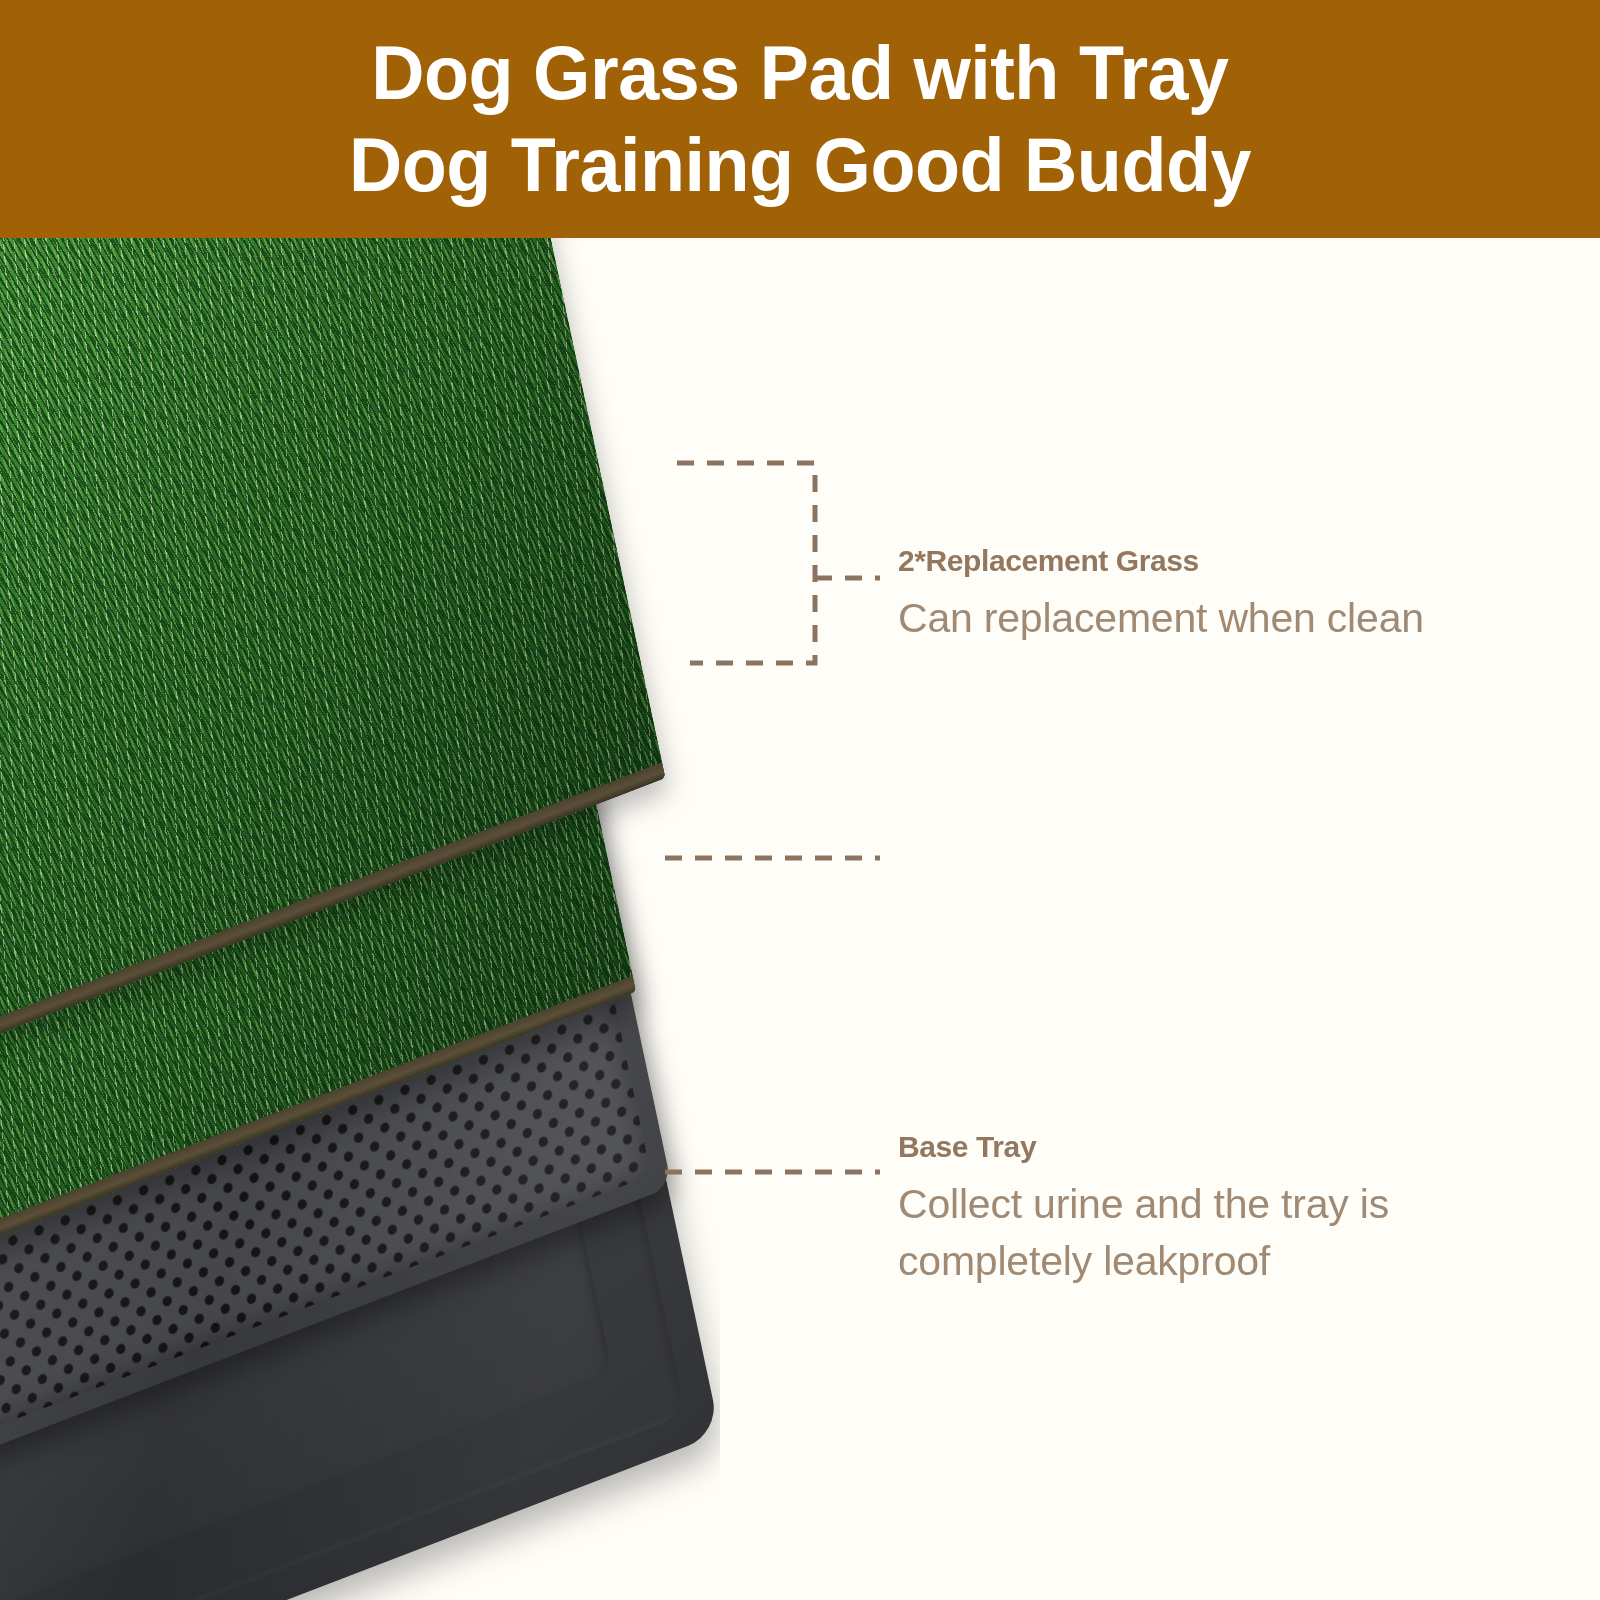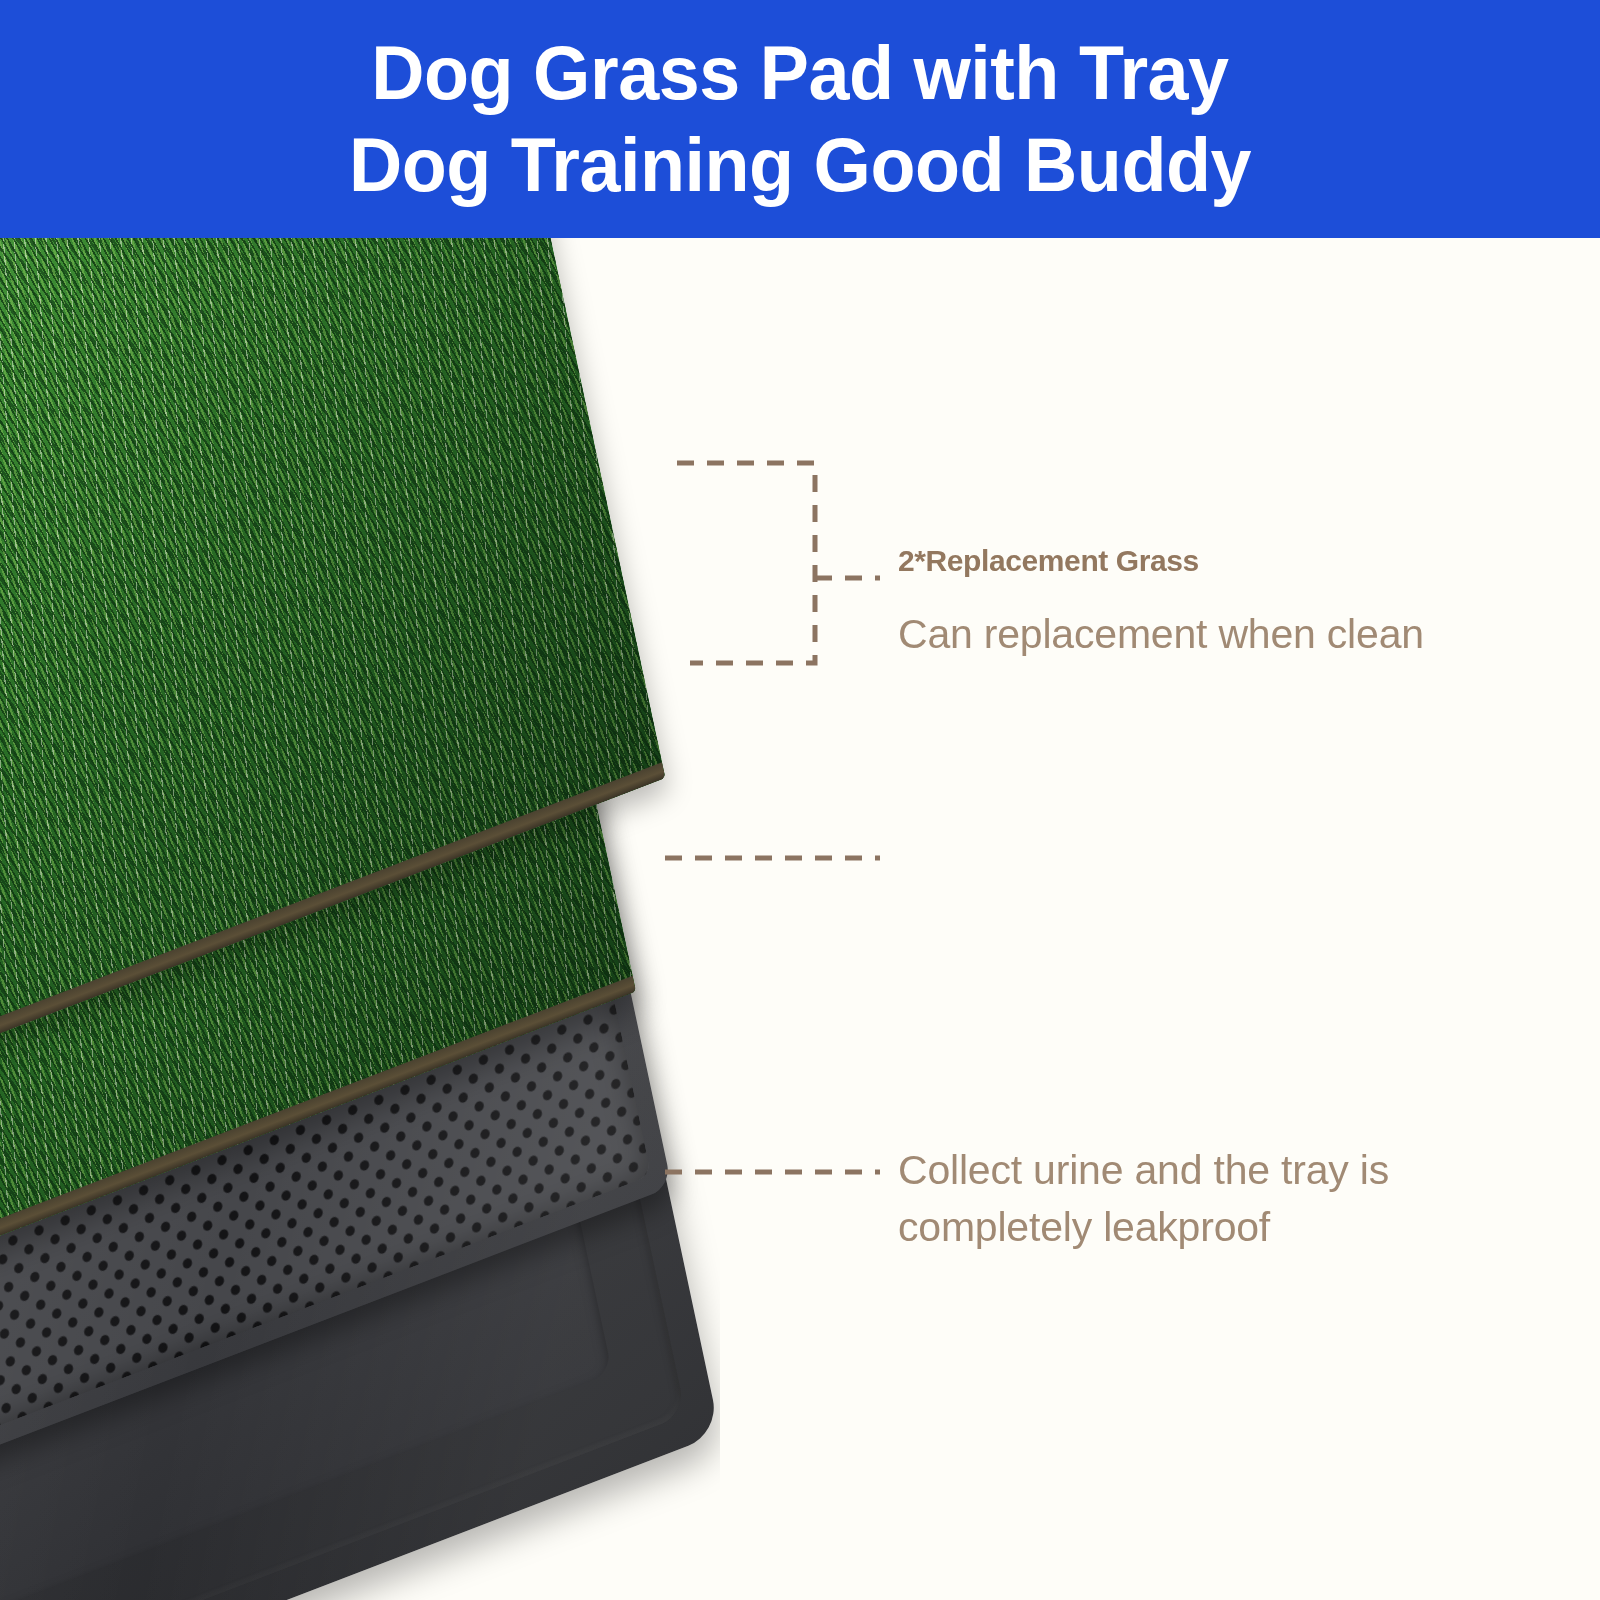--- a/index.html
+++ b/index.html
@@ -16,21 +16,21 @@
     position:relative;
     width:1600px; height:1600px;
     background:#fefdf8;
     overflow:hidden;
   }
 
   
   #header-banner {
     position:absolute; left:0; top:0;
     width:1600px; height:238px;
-    background:#1d4ed8;
+    background:#a16207;
     display:flex; flex-direction:column;
     align-items:center; justify-content:center;
     text-align:center;
   }
   .header-line {
     color:#ffffff;
     font-family:"Liberation Sans", sans-serif;
     font-weight:bold;
     font-size:76px;
     line-height:92px;
@@ -199,21 +199,21 @@
     letter-spacing:-0.4px;
     white-space:nowrap;
   }
   .callout-body {
     color:#a18a74;
     font-family:"Liberation Sans", sans-serif;
     font-weight:normal;
     font-size:41px;
     line-height:57px;
     letter-spacing:-0.2px;
-    margin-top:20px;
+    margin-top:4px;
   }
 
   #callout-grass  { top:536px; }
   #callout-grate  { top:808px; }
   #callout-tray   { top:1122px; }
 </style>
 </head>
 <body>
 
 <div id="page">
@@ -261,16 +261,17 @@
     <path d="M 665 1172 L 880 1172" fill="none" stroke="#8c7461" stroke-width="5" stroke-dasharray="17 13" stroke-linecap="butt"></path>
   </svg>
 
   <div class="callout" id="callout-grass">
     <div class="callout-title">2*Replacement Grass</div>
     <div class="callout-body">Can replacement when clean</div>
   </div>
 
 
   <div class="callout" id="callout-tray">
+    <div class="callout-title">Base Tray</div>
     <div class="callout-body">Collect urine and the tray is completely leakproof</div>
   </div>
 
 </div>
 
 </body></html>

